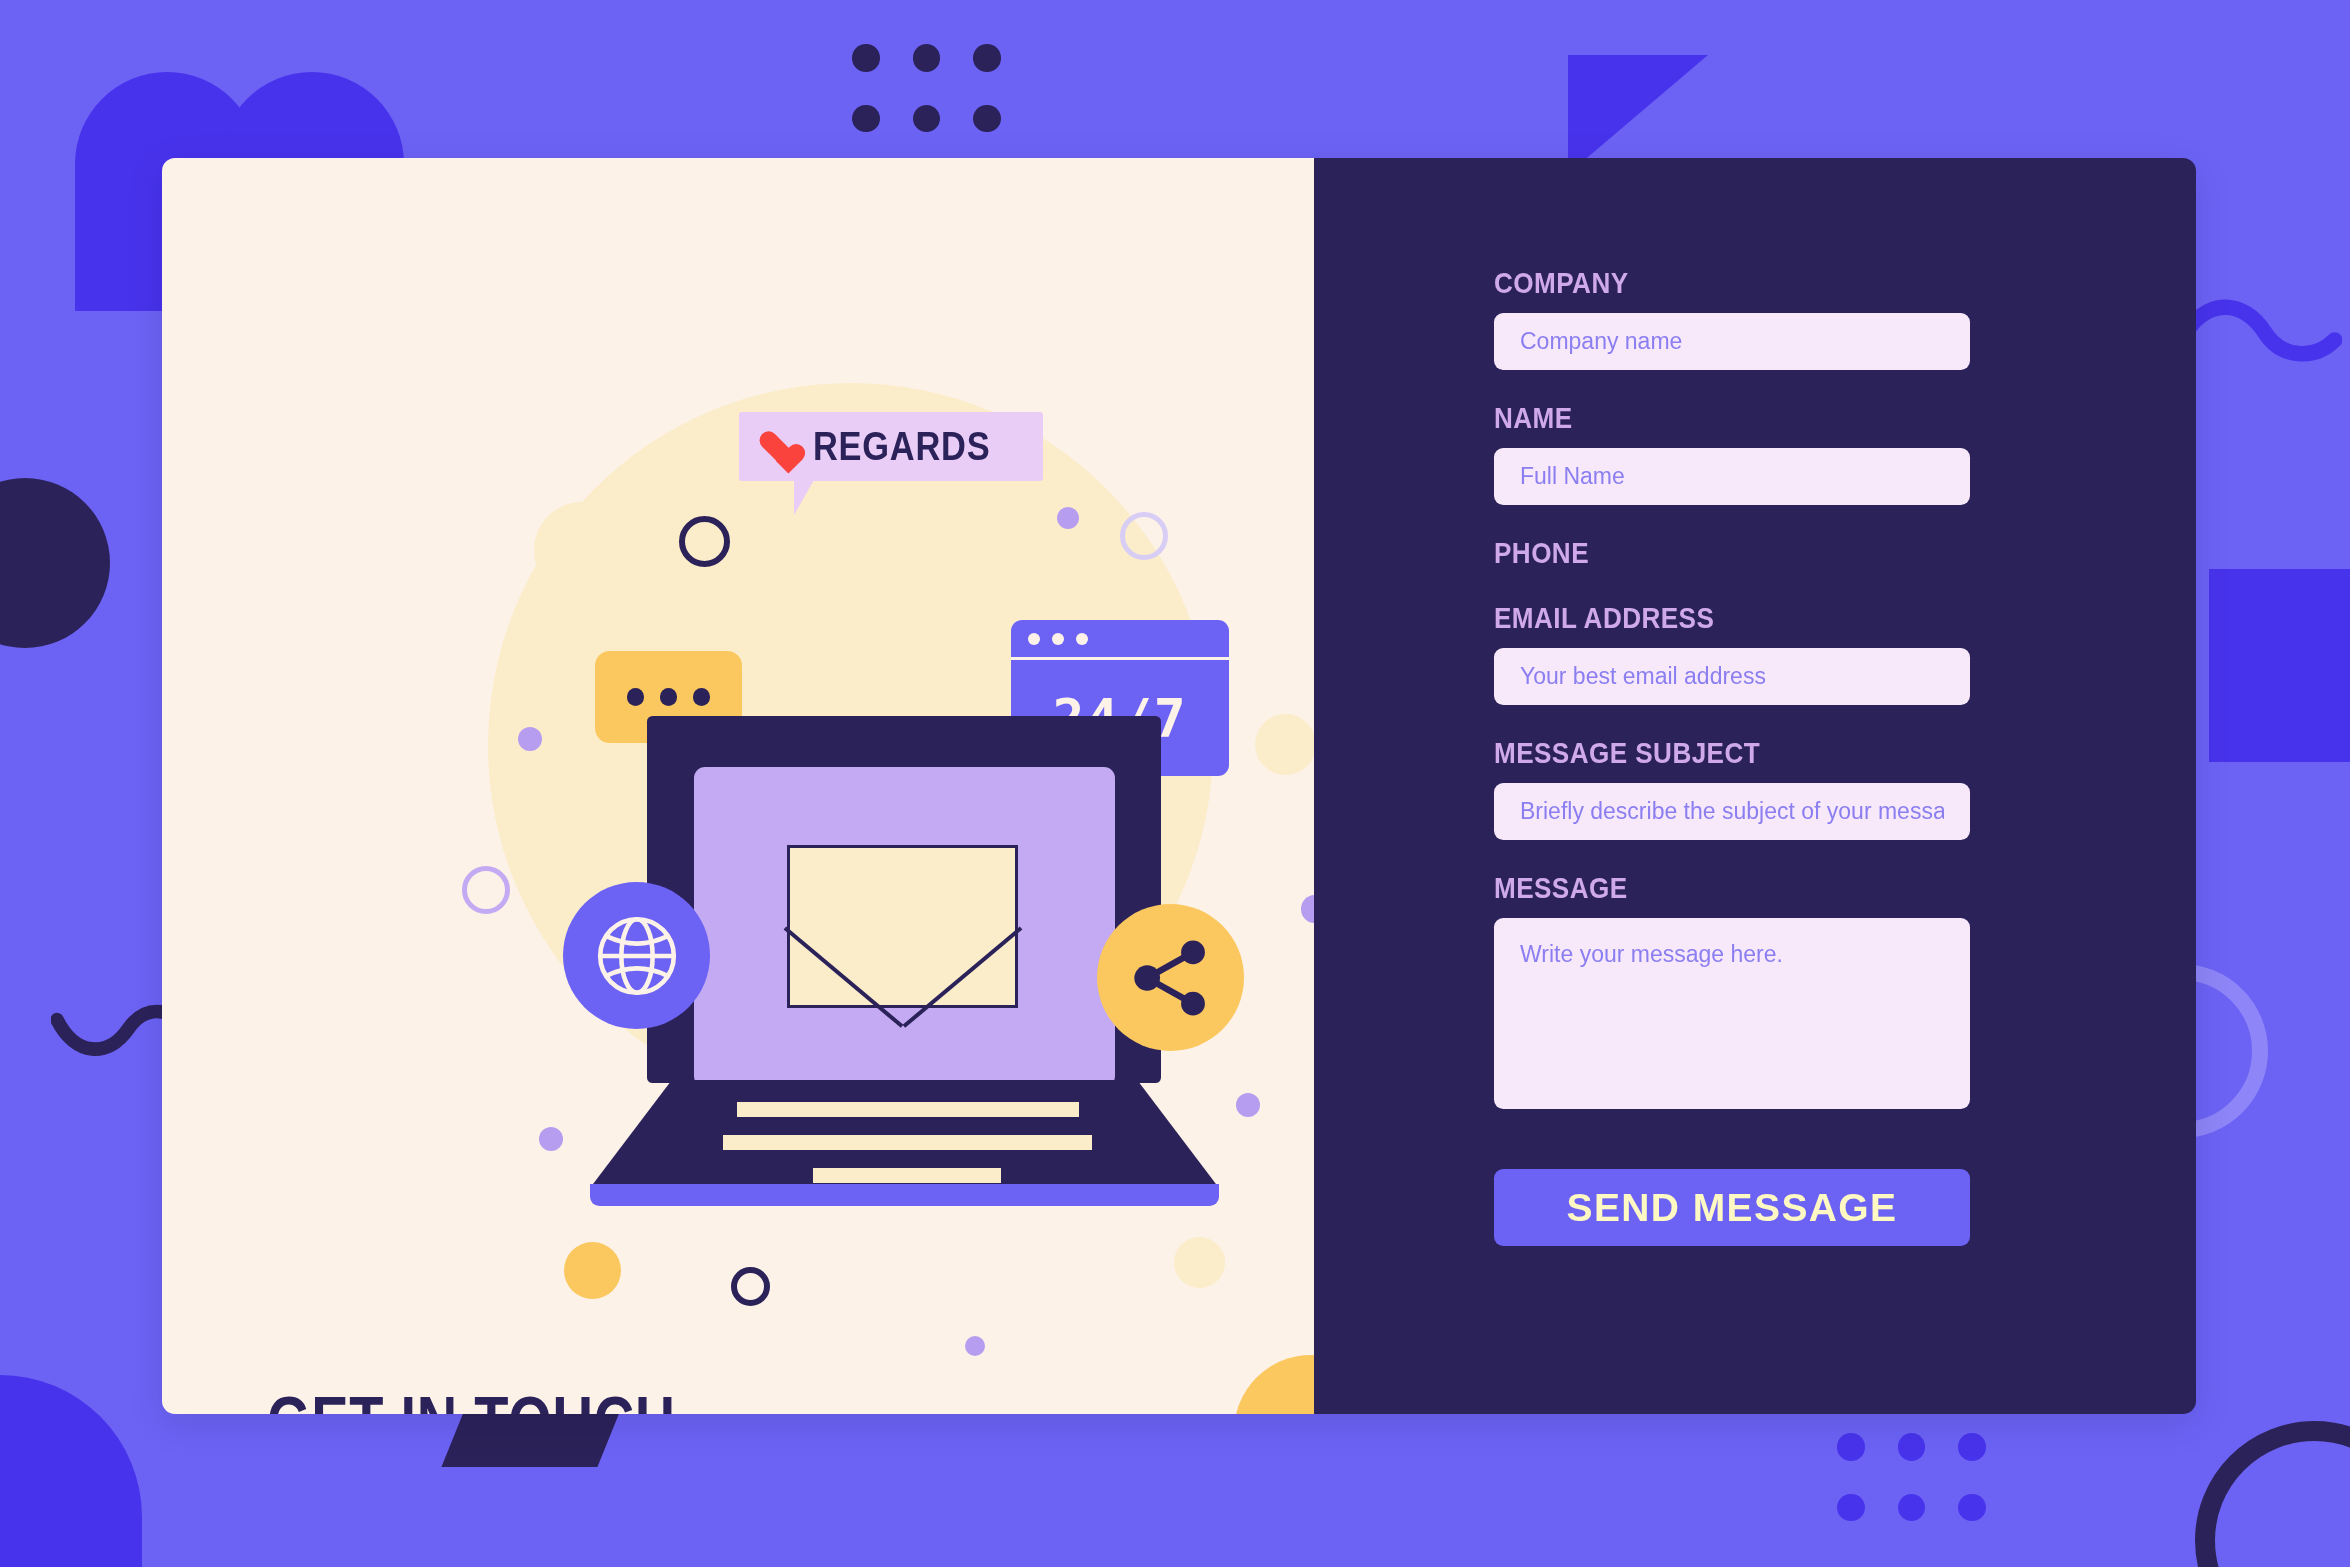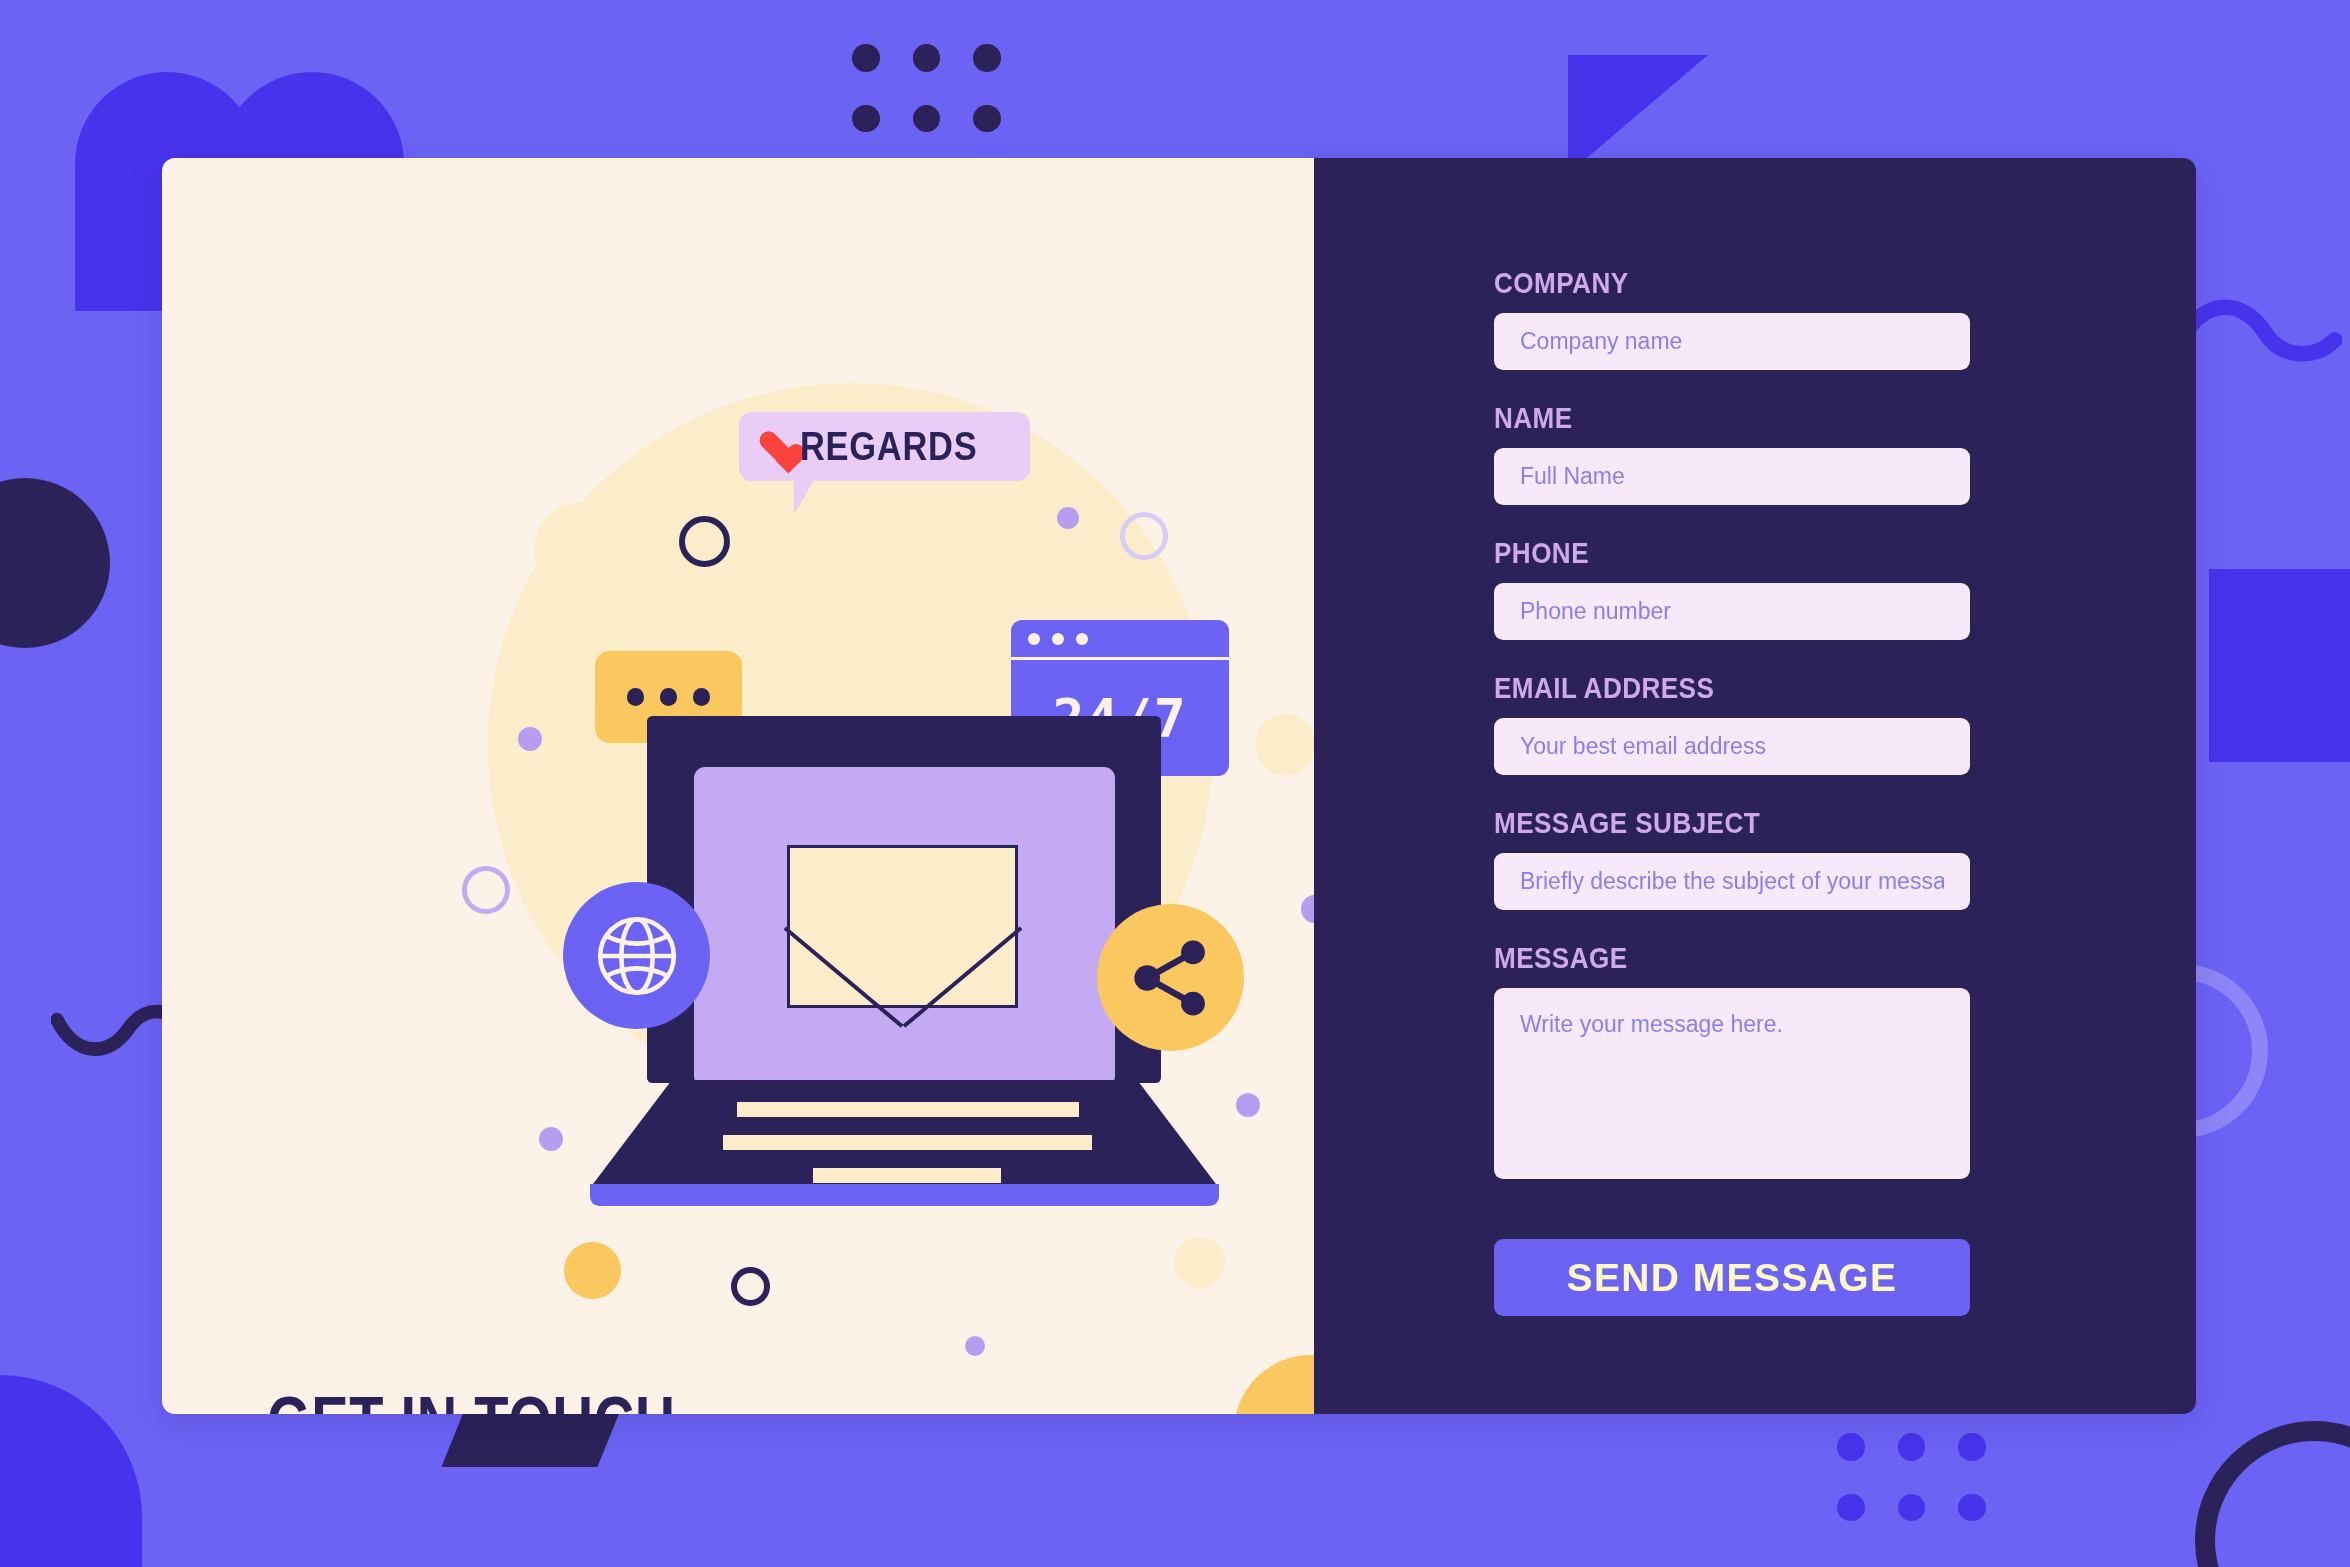--- a/index.html
+++ b/index.html
@@ -143,25 +143,25 @@
   .d-purple-6  { left: 377px; top: 969px; width: 24px; height: 24px; background: #b69df0; }
   .d-yellow-1  { left: 402px; top: 1084px; width: 57px; height: 57px; background: #fbc85f; }
   .d-yellow-2  { left: 1012px; top: 1079px; width: 51px; height: 51px; background: #fbecca; }
   .d-yellow-3  { left: 1093px; top: 556px; width: 61px; height: 61px; background: #fbecca; }
 
   
   .regards {
     position: absolute;
     left: 577px; top: 254px;
     background: #e9cdf6;
-    border-radius: 13px;
+    border-radius: 3px;
     padding: 12px 24px 12px 20px;
     display: flex;
     align-items: center;
-    gap: 8px;
+    gap: 21px;
   }
   .regards::after {
     content: "";
     position: absolute;
     left: 55px; bottom: -34px;
     width: 0; height: 0;
     border-left: 20px solid #e9cdf6;
     border-bottom: 35px solid transparent;
   }
   .heart {
@@ -510,21 +510,20 @@
         <input class="field-input" type="text" placeholder="Company name" style="">
       </div>
 
       <div class="field">
         <label class="field-label">NAME</label>
         <input class="field-input" type="text" placeholder="Full Name" style="">
       </div>
 
       <div class="field">
         <label class="field-label">PHONE</label>
-        <input class="field-input" type="text" placeholder="Phone number" style="">
       </div>
 
       <div class="field">
         <label class="field-label">EMAIL ADDRESS</label>
         <input class="field-input" type="text" placeholder="Your best email address" style="">
       </div>
 
       <div class="field">
         <label class="field-label">MESSAGE SUBJECT</label>
         <input class="field-input" type="text" placeholder="Briefly describe the subject of your message." style="">

